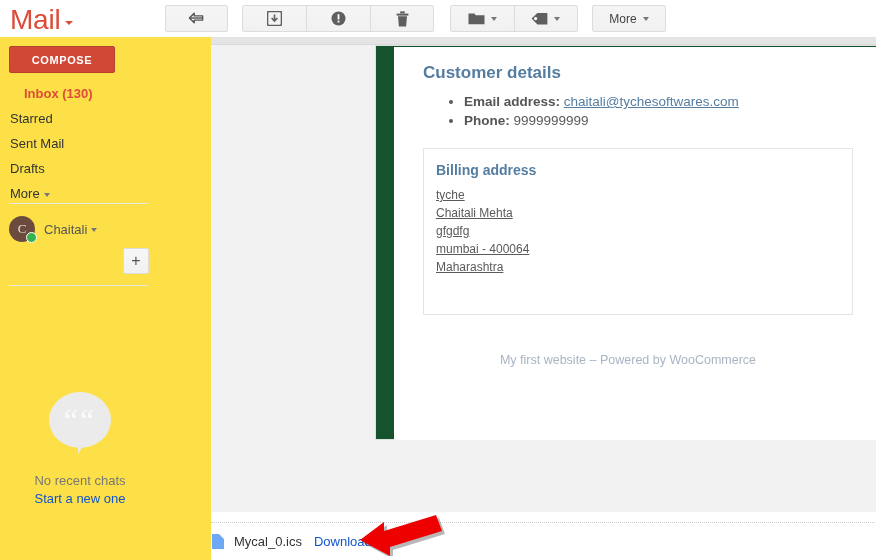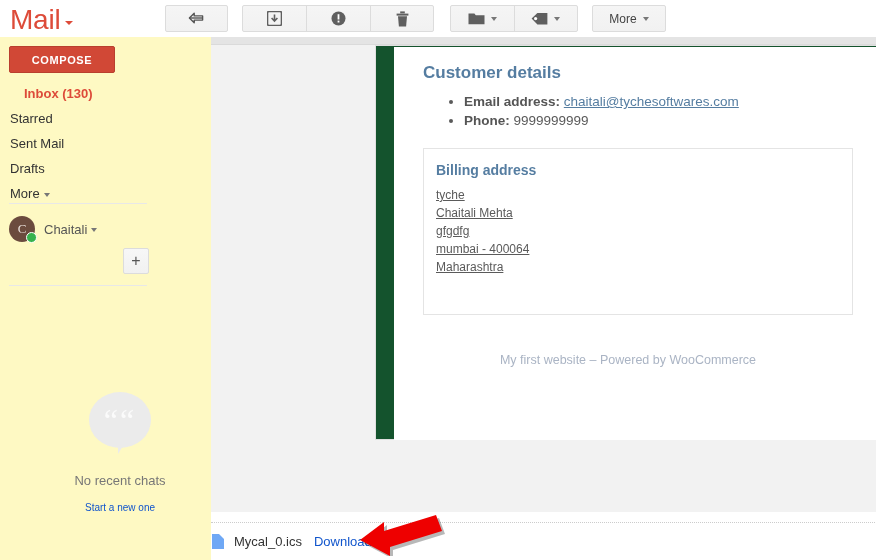--- a/index.html
+++ b/index.html
@@ -88,21 +88,21 @@
     border-right: 3.5px solid transparent;
     border-top: 4px solid #777;
     margin-left: 6px;
   }
 
   
   .sidebar {
     position: absolute;
     left: 0; top: 37px;
     width: 211px; height: 523px;
-    background: #fef9c3;
+    background: #fde047;
   }
   .compose-btn {
     position: absolute;
     left: 9px; top: 9px;
     width: 104px; height: 25px;
     background: #d14836;
     border: 1px solid #b93f2e;
     border-radius: 2px;
     color: #fff;
     font-size: 11px;
@@ -196,21 +196,20 @@
     color: #555;
     font-size: 16px;
     cursor: pointer;
   }
 
   .chat-empty {
     position: absolute;
     left: 0; top: 355px;
     width: 160px;
     text-align: center;
-    padding-left: 40px;
   }
   .bubble {
     position: relative;
     margin: 0 auto;
     width: 62px; height: 56px;
     background: #ebebeb;
     border-radius: 50% 50% 50% 50%;
   }
   .bubble:after {
     content: "";
@@ -231,22 +230,22 @@
     font-family: "Liberation Serif", serif;
     line-height: 32px;
     letter-spacing: 2px;
   }
   .chat-txt {
     margin-top: 25px;
     font-size: 13px;
     color: #777;
   }
   .chat-link {
-    margin-top: 14px;
-    font-size: 10px;
+    margin-top: 3px;
+    font-size: 13px;
     color: #1155cc;
     text-decoration: none;
     cursor: pointer;
   }
 
   
   .content {
     position: absolute;
     left: 211px; top: 37px;
     width: 670px; height: 475px;

